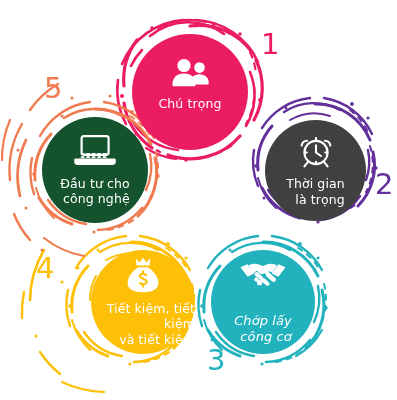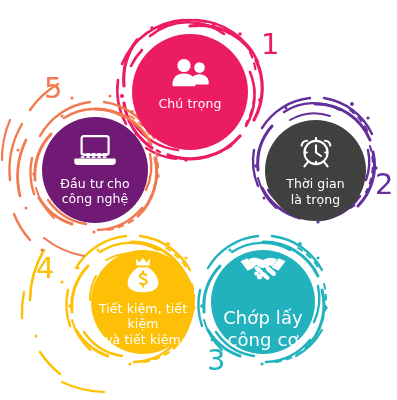--- a/index.html
+++ b/index.html
@@ -9,35 +9,35 @@
     font-family:"DejaVu Sans", sans-serif;
     overflow:hidden;
   }
   #stage{position:relative;width:397px;height:400px;}
   #stage svg.layer{position:absolute;left:0;top:0;width:397px;height:400px;}
 
   .node{position:absolute;border-radius:50%;display:flex;flex-direction:column;
         align-items:center;justify-content:center;box-sizing:border-box;}
   .node .icon{display:block;}
   .node .label{
-    color:#ffffff;text-align:center;line-height:1.22;
+    color:#ffffff;text-align:right;line-height:1.22;
     font-weight:400;letter-spacing:.1px;
     text-rendering:optimizeLegibility;
   }
 
   
   #n1{left:132px;top:34px;width:116px;height:116px;background:#EC1C63;}
   #n1 .label{font-size:12.5px;margin-top:4px;}
   #n2{left:265px;top:120px;width:101px;height:101px;background:#404040;}
   #n2 .label{font-size:12.5px;margin-top:4px;}
   #n3{left:211px;top:250px;width:104px;height:104px;background:#21B2BD;}
-  #n3 .label{font-size:18px;margin-top:21px;}
+  #n3 .label{font-size:13px;margin-top:21px;font-style:italic;}
   #n4{left:91px;top:250px;width:104px;height:104px;background:#FDC007;}
   #n4 .label{font-size:12.5px;margin-top:4px;}
-  #n5{left:42px;top:117px;width:106px;height:106px;background:#701a75;}
+  #n5{left:42px;top:117px;width:106px;height:106px;background:#14532d;}
   #n5 .label{font-size:12.5px;margin-top:4px;}
 
   .num{position:absolute;font-size:29px;font-weight:400;line-height:1;
        font-family:"DejaVu Sans", sans-serif;}
   #num1{left:261px;top:30px;color:#EC1C63;}
   #num2{left:375px;top:170px;color:#63309B;}
   #num3{left:207px;top:346px;color:#21B2BD;}
   #num4{left:36px;top:254px;color:#FDC007;}
   #num5{left:44px;top:74px;color:#F07B50;}
 </style>

